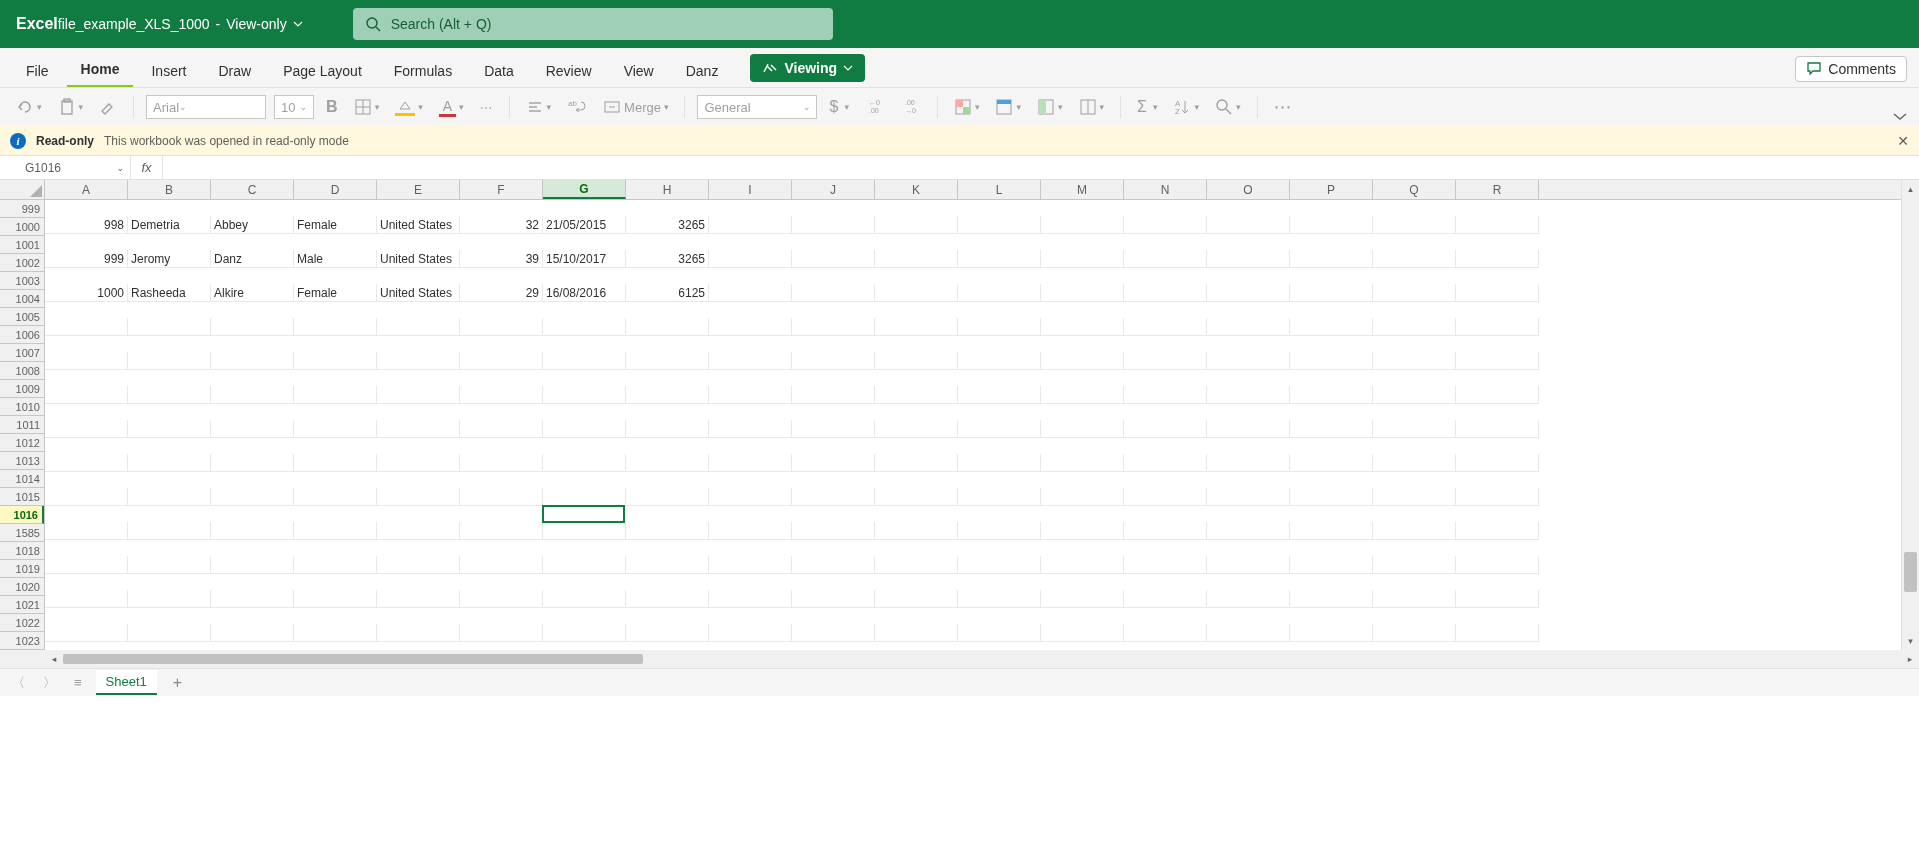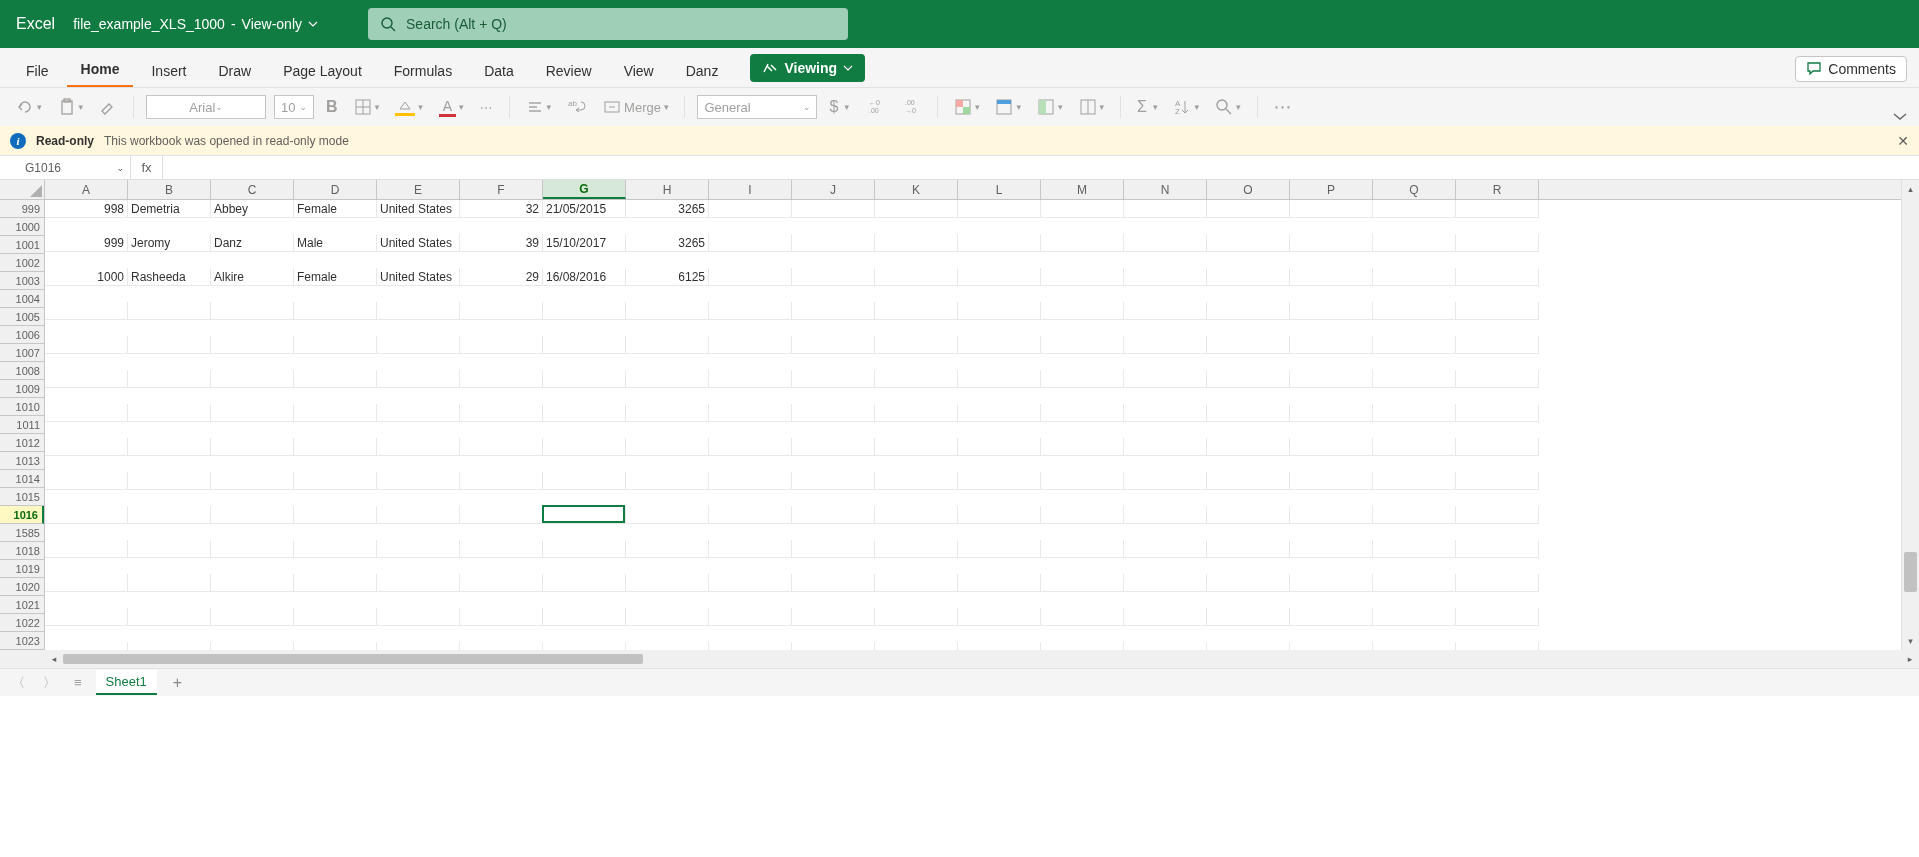--- a/index.html
+++ b/index.html
@@ -15,21 +15,21 @@
 
     
     .titlebar {
       background: #107C41;
       height: 48px;
       display: flex;
       align-items: center;
       color: #fff;
       padding: 0 16px;
     }
-    .titlebar .app-name { font-weight: 400; font-size: 16px; margin-right: 18px; }
+    .titlebar .app-name { font-weight: 700; font-size: 16px; }
     .titlebar .file-name { font-size: 14px; display: flex; align-items: center; gap: 6px; }
     .searchbox {
       background: #9FD0B7;
       border-radius: 4px;
       height: 32px;
       width: 480px;
       display: flex;
       align-items: center;
       padding: 0 12px;
       gap: 10px;
@@ -54,21 +54,21 @@
       gap: 4px;
     }
     .ribbon-tab {
       padding: 8px 14px;
       font-size: 14px;
       cursor: pointer;
       color: #323130;
     }
     .ribbon-tab.active {
       font-weight: 600;
-      border-bottom: 2px solid #f97316;
+      border-bottom: 2px solid #84cc16;
     }
     .viewing-btn {
       background: #107C41;
       color: #fff;
       height: 28px;
       padding: 0 12px;
       border-radius: 4px;
       display: flex;
       align-items: center;
       gap: 6px;
@@ -108,21 +108,21 @@
       color: #A19F9D;
     }
     .tb-select {
       border: 1px solid #C8C6C4;
       background: #fff;
       height: 24px;
       display: flex; align-items: center;
       padding: 0 6px; font-size: 13px;
       color: #A19F9D;
     }
-    .font-name { width: 120px; justify-content: center; }
+    .font-name { width: 120px; justify-content: flex-start; }
     .font-size { width: 40px; justify-content: space-between; }
     .num-format { width: 120px; justify-content: space-between; }
     .chev { font-size: 9px; }
     .expand-ribbon {
       position: absolute;
       right: 8px;
       bottom: 2px;
     }
 
     
@@ -161,20 +161,21 @@
       display: flex; align-items: center;
       padding: 0 6px;
       justify-content: space-between;
       font-size: 12px;
       color:#605E5C;
     }
     .fx {
       width: 32px;
       display:flex;align-items:center;justify-content:center;
       border-right:1px solid #E1E1E1;
+      font-style: italic;
       font-size: 13px;
       color:#605E5C;
     }
     .formula-input {
       flex:1;
       border:none; outline:none;
       padding: 0 6px; font-size:12px;
     }
 
     
@@ -223,21 +224,21 @@
       height:18px;
       border-bottom:1px solid #C6C6C6;
       display:flex;align-items:center;justify-content:flex-end;
       padding-right:4px;
       font-size:11px;color:#616161;
     }
     .row-h.sel { background:#fef9c3; font-weight:600; color:#0B6A0B; border-right:2px solid #107C41;}
     .cells {
       position:absolute; top:20px; left:45px; right:18px; bottom:0;
     }
-    .row { display:flex; height:34px;}
+    .row { display:flex; height:34px;align-items:flex-end;}
     .cell {
       width:83px; height:18px;
       border-right:1px solid #E8E8E8;
       border-bottom:1px solid #E8E8E8;
       font-size:12px;
       padding:0 3px;
       overflow:hidden;
       white-space:nowrap;
       display:flex;
       align-items:center;

